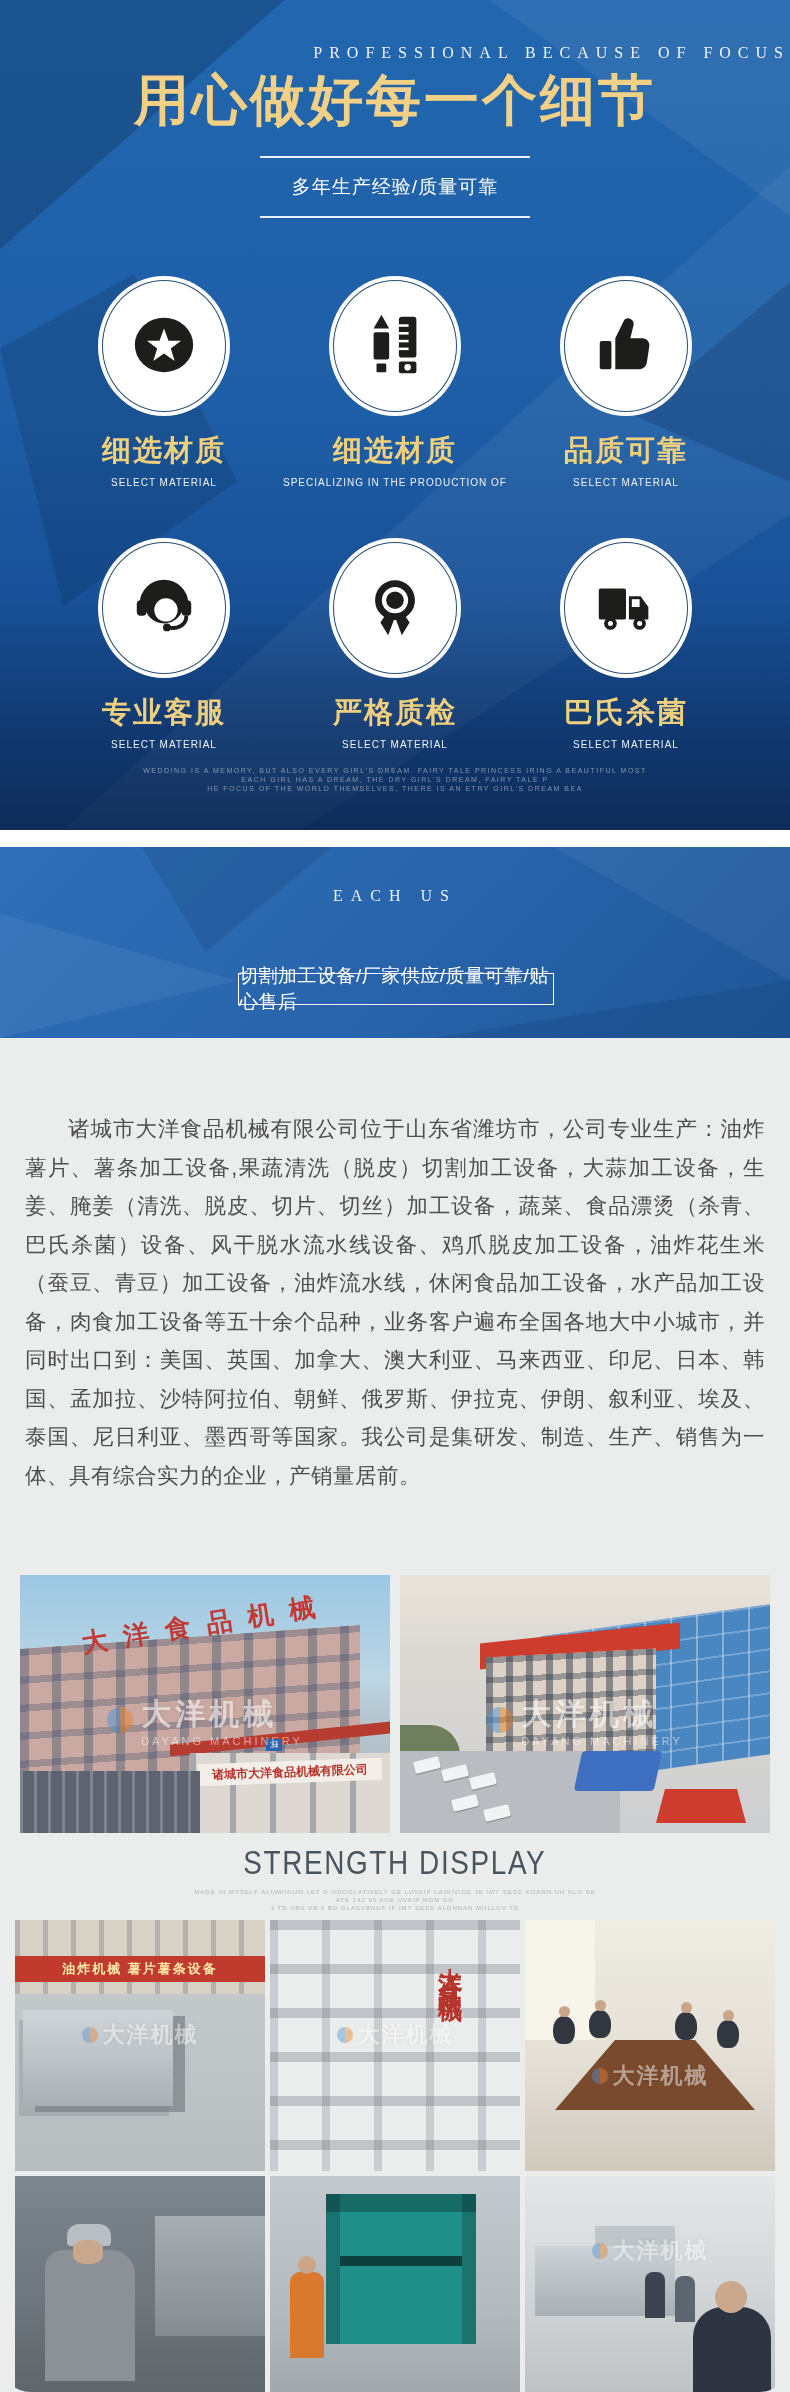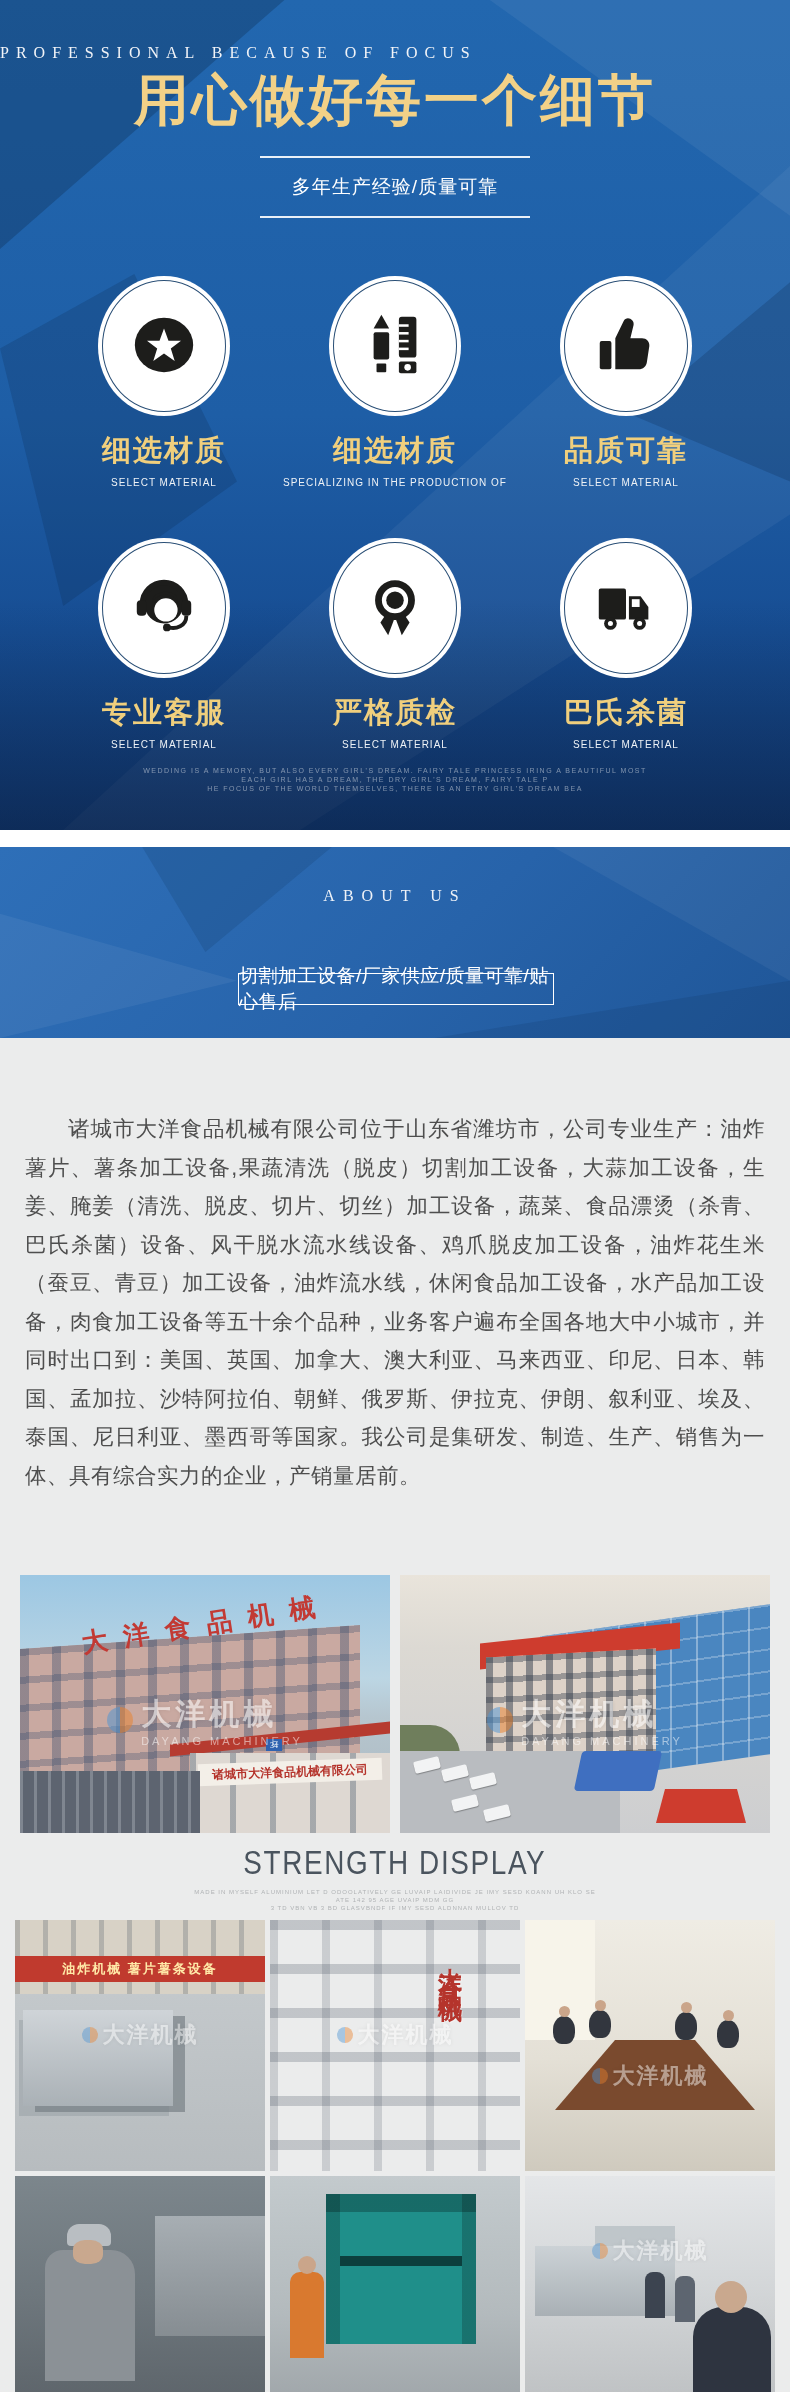--- a/index.html
+++ b/index.html
@@ -9,21 +9,21 @@
   
   .hero{position:absolute;left:0;top:0;width:790px;height:830px;overflow:hidden;
         background:linear-gradient(180deg,#2267af 0%,#1e5ea6 50%,#174e94 76%,#123e7b 100%);}
   .hero .poly{position:absolute;inset:0;pointer-events:none;}
   .hero .poly.p1{background:rgba(8,26,52,.25);clip-path:polygon(0 0,36% 0,0 30%);}
   .hero .poly.p2{background:rgba(255,255,255,.06);clip-path:polygon(62% 0,100% 0,100% 26%);}
   .hero .poly.p3{background:rgba(255,255,255,.05);clip-path:polygon(100% 20%,100% 62%,38% 100%,8% 100%);}
   .hero .poly.p4{background:rgba(6,24,50,.16);clip-path:polygon(0 42%,17% 33%,30% 58%,8% 73%);}
   .hero .poly.p5{background:rgba(6,24,50,.18);clip-path:polygon(100% 34%,100% 58%,80% 50%);}
   .hero .shade{position:absolute;inset:0;background:linear-gradient(180deg,rgba(9,28,58,0) 72%,rgba(9,26,56,.5) 100%);}
-  .hero-tagline{position:absolute;top:44px;left:0;width:100%;text-align:left;color:#f2f4f8;
+  .hero-tagline{position:absolute;top:44px;left:0;width:100%;text-align:right;color:#f2f4f8;
         font-family:"Liberation Serif",serif;font-size:16px;letter-spacing:7px;}
   .hero-title{position:absolute;top:64px;left:0;width:100%;margin:0;text-align:center;color:#f2d187;
         font-size:55px;font-weight:bold;letter-spacing:3px;}
   .hero-badge{position:absolute;top:156px;left:260px;width:270px;height:58px;
         border-top:2px solid rgba(255,255,255,.9);border-bottom:2px solid rgba(255,255,255,.9);
         display:flex;align-items:center;justify-content:center;color:#fff;font-size:19px;letter-spacing:1px;}
   .feature-row{position:absolute;left:0;width:790px;padding:0 84px;box-sizing:border-box;
         display:flex;justify-content:space-between;}
   .feature-row.r1{top:276px;} .feature-row.r2{top:538px;}
   .feature{width:160px;display:flex;flex-direction:column;align-items:center;text-align:center;}
@@ -48,21 +48,21 @@
   .about .poly.a3{background:rgba(255,255,255,.05);clip-path:polygon(70% 0,100% 0,100% 70%);}
   .about .poly.a4{background:rgba(10,32,62,.12);clip-path:polygon(55% 100%,100% 100%,100% 70%);}
   .about-label{position:absolute;top:40px;left:0;width:100%;text-align:center;color:#eef2f8;
         font-family:"Liberation Serif",serif;font-size:16px;letter-spacing:8px;}
   .about-title{position:absolute;top:58px;left:0;width:100%;margin:0;text-align:center;color:#f0cf7d;
         font-size:48px;font-weight:bold;letter-spacing:4px;}
   .about-badge{position:absolute;top:126px;left:238px;width:314px;height:30px;border:1px solid #fff;
         display:flex;align-items:center;justify-content:center;color:#fff;font-size:19px;letter-spacing:.5px;}
 
   
-  .content{position:absolute;left:0;top:1038px;width:790px;height:1354px;background:#ebecec;overflow:hidden;}
+  .content{position:absolute;left:0;top:1038px;width:790px;height:1354px;background:#ebecec;overflow:hidden;border-radius:31px;}
   .about-paragraph{margin:0;padding:72px 25px 0 25px;color:#4e4e4e;font-size:21.5px;line-height:38.5px;
         text-align:justify;text-indent:2em;letter-spacing:.5px;}
 
   
   .photo-row{margin-top:80px;padding:0 20px;display:flex;gap:10px;}
   .bphoto{position:relative;width:370px;height:258px;overflow:hidden;flex:none;}
   .bphoto .wm{position:absolute;left:0;top:46%;width:100%;display:flex;align-items:center;justify-content:center;gap:8px;opacity:.65;}
   .wm-gear{width:26px;height:26px;border-radius:50%;background:conic-gradient(#e8822f 0 50%,#4f94d2 50% 100%);opacity:.8;flex:none;}
   .wm-text{display:flex;flex-direction:column;align-items:flex-start;}
   .wm-cn{color:rgba(255,255,255,.85);font-size:30px;font-weight:bold;letter-spacing:4px;text-shadow:0 0 4px rgba(0,0,0,.15);}
@@ -283,21 +283,21 @@
     </div>
   </section>
 
   <div class="white-gap"></div>
 
   <section class="about">
     <div class="poly a1"></div>
     <div class="poly a2"></div>
     <div class="poly a3"></div>
     <div class="poly a4"></div>
-    <div class="about-label">ABOUT US</div>
+    <div class="about-label">EACH US</div>
     <div class="about-badge">切割加工设备/厂家供应/质量可靠/贴心售后</div>
   </section>
 
   <section class="content">
 
     <p class="about-paragraph">诸城市大洋食品机械有限公司位于山东省潍坊市，公司专业生产：油炸薯片、薯条加工设备,果蔬清洗（脱皮）切割加工设备，大蒜加工设备，生姜、腌姜（清洗、脱皮、切片、切丝）加工设备，蔬菜、食品漂烫（杀青、巴氏杀菌）设备、风干脱水流水线设备、鸡爪脱皮加工设备，油炸花生米（蚕豆、青豆）加工设备，油炸流水线，休闲食品加工设备，水产品加工设备，肉食加工设备等五十余个品种，业务客户遍布全国各地大中小城市，并同时出口到：美国、英国、加拿大、澳大利亚、马来西亚、印尼、日本、韩国、孟加拉、沙特阿拉伯、朝鲜、俄罗斯、伊拉克、伊朗、叙利亚、埃及、泰国、尼日利亚、墨西哥等国家。我公司是集研发、制造、生产、销售为一体、具有综合实力的企业，产销量居前。</p>
 
     <div class="photo-row">
       <div class="bphoto ph-left">
         <div class="building"></div>

